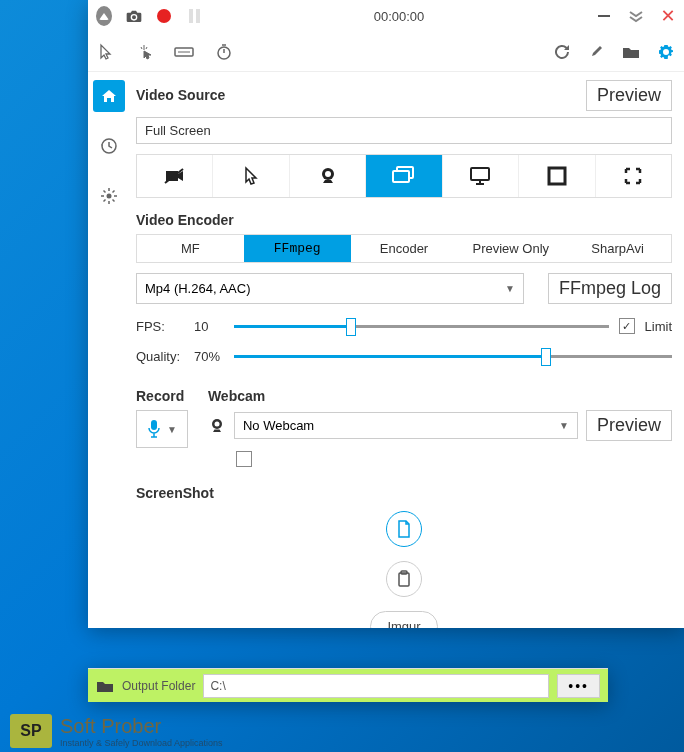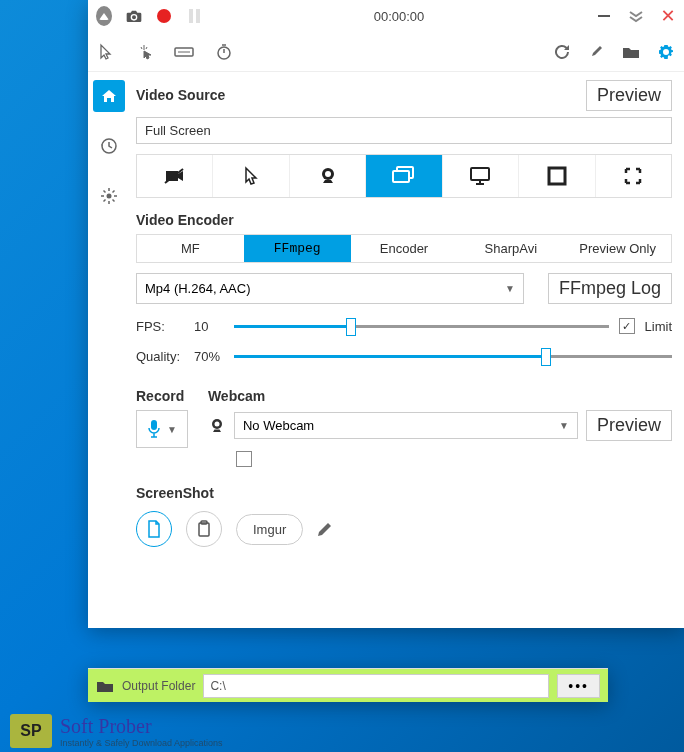--- a/index.html
+++ b/index.html
@@ -45,30 +45,30 @@
 .slider-track { position: absolute; top: 9px; left: 0; right: 0; height: 3px; background: #999; }
 .slider-fill { position: absolute; top: 9px; left: 0; height: 3px; background: #009fe3; }
 .slider-thumb { position: absolute; top: 2px; width: 10px; height: 18px; background: #fff; border: 1px solid #009fe3; }
 .checkbox { width: 16px; height: 16px; border: 1px solid #888; display: inline-flex; align-items: center; justify-content: center; font-size: 11px; color: #333; }
 .aw-row { display: flex; gap: 20px; margin-top: 8px; }
 .audio-col { }
 .audio-btn { border: 1px solid #ccc; padding: 8px 10px; display: flex; align-items: center; gap: 6px; cursor: pointer; color: #009fe3; }
 .webcam-col { flex: 1; }
 .wc-row { display: flex; gap: 8px; align-items: center; margin-bottom: 10px; }
 .wc-check-row { display: flex; align-items: center; gap: 8px; font-size: 13px; color: #444; margin-left: 28px; }
-.ss-row { display: flex; align-items: center; gap: 14px; margin-top: 10px; }
+.ss-row { display: flex; align-items: center; gap: 14px; margin-top: 10px; flex-direction: column; }
 .circ-btn { width: 36px; height: 36px; border: 1px solid #ccc; border-radius: 50%; display: flex; align-items: center; justify-content: center; cursor: pointer; color: #555; }
 .circ-btn.active { border-color: #009fe3; color: #009fe3; }
 .pill-btn { border: 1px solid #ccc; border-radius: 18px; padding: 7px 16px; font-size: 13px; cursor: pointer; color: #444; }
 .bottom-bar { position: absolute; left: 88px; bottom: 50px; width: 520px; height: 34px; background: #bef264; border-top: 1px solid #ddd; display: flex; align-items: center; padding: 0 8px; gap: 8px; box-shadow: 0 4px 20px rgba(0,0,0,0.3); }
 .bottom-bar .path-input { flex: 1; border: 1px solid #ccc; padding: 4px 6px; font-size: 12px; color: #555; background: #fff; }
 .dots-btn { border: 1px solid #ccc; padding: 3px 10px; font-size: 14px; cursor: pointer; letter-spacing: 2px; }
 .watermark { position: absolute; left: 10px; bottom: 4px; display: flex; align-items: center; gap: 8px; }
 .wm-badge { width: 42px; height: 34px; background: #aab53e; color: #222; font-weight: 700; display: flex; align-items: center; justify-content: center; font-size: 16px; border-radius: 3px; }
-.wm-text .t1 { font-size: 20px; color: #4c1d95; opacity: 0.7; font-family: Liberation Serif, serif; }
+.wm-text .t1 { font-size: 20px; color: #a16207; opacity: 0.7; }
 .wm-text .t2 { font-size: 9px; color: #333; opacity: 0.6; }
 .chevron { font-size: 10px; color: #666; }
 svg { display: block; }
 </style>
 </head>
 <body>
 
 <div class="app-window">
 
   <div class="titlebar">
@@ -233,22 +233,22 @@
               <path d="M3 3h4M3 3v4M17 3h-4M17 3v4M3 17h4M3 17v-4M17 17h-4M17 17v-4" stroke="#222" stroke-width="2.5" fill="none"></path>
             </svg>
           </div>
       </div>
 
       <div class="section-title">Video Encoder</div>
       <div class="encoder-tabs">
         <div class="enc-tab">MF</div>
         <div class="enc-tab active">FFmpeg</div>
         <div class="enc-tab">Encoder</div>
+        <div class="enc-tab">Preview Only</div>
         <div class="enc-tab">SharpAvi</div>
-        <div class="enc-tab">Preview Only</div>
       </div>
 
       <div class="enc-row">
         <div class="select">
           <span>Mp4 (H.264, AAC)</span>
           <span class="chevron">▼</span>
         </div>
         <button class="btn">FFmpeg Log</button>
       </div>
 

